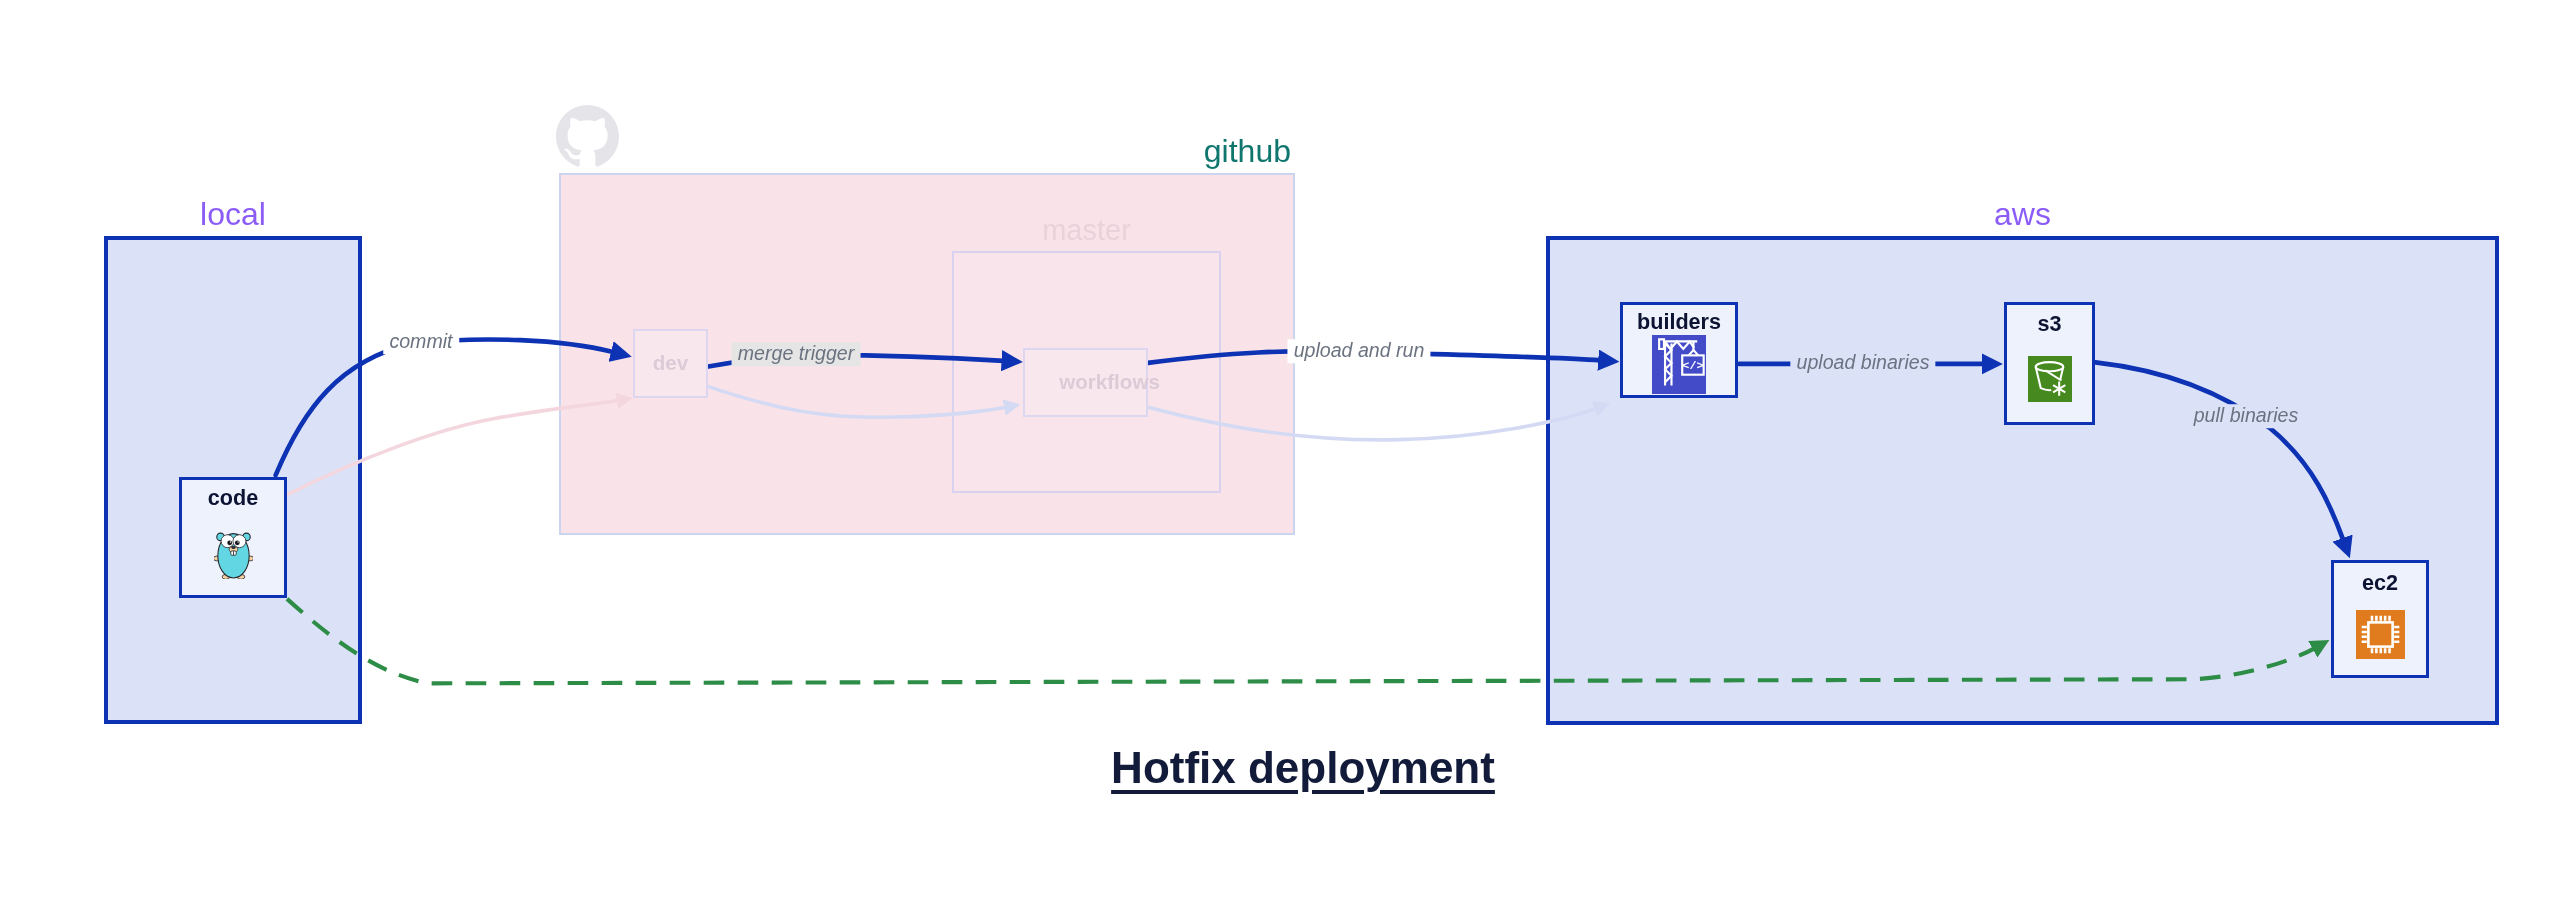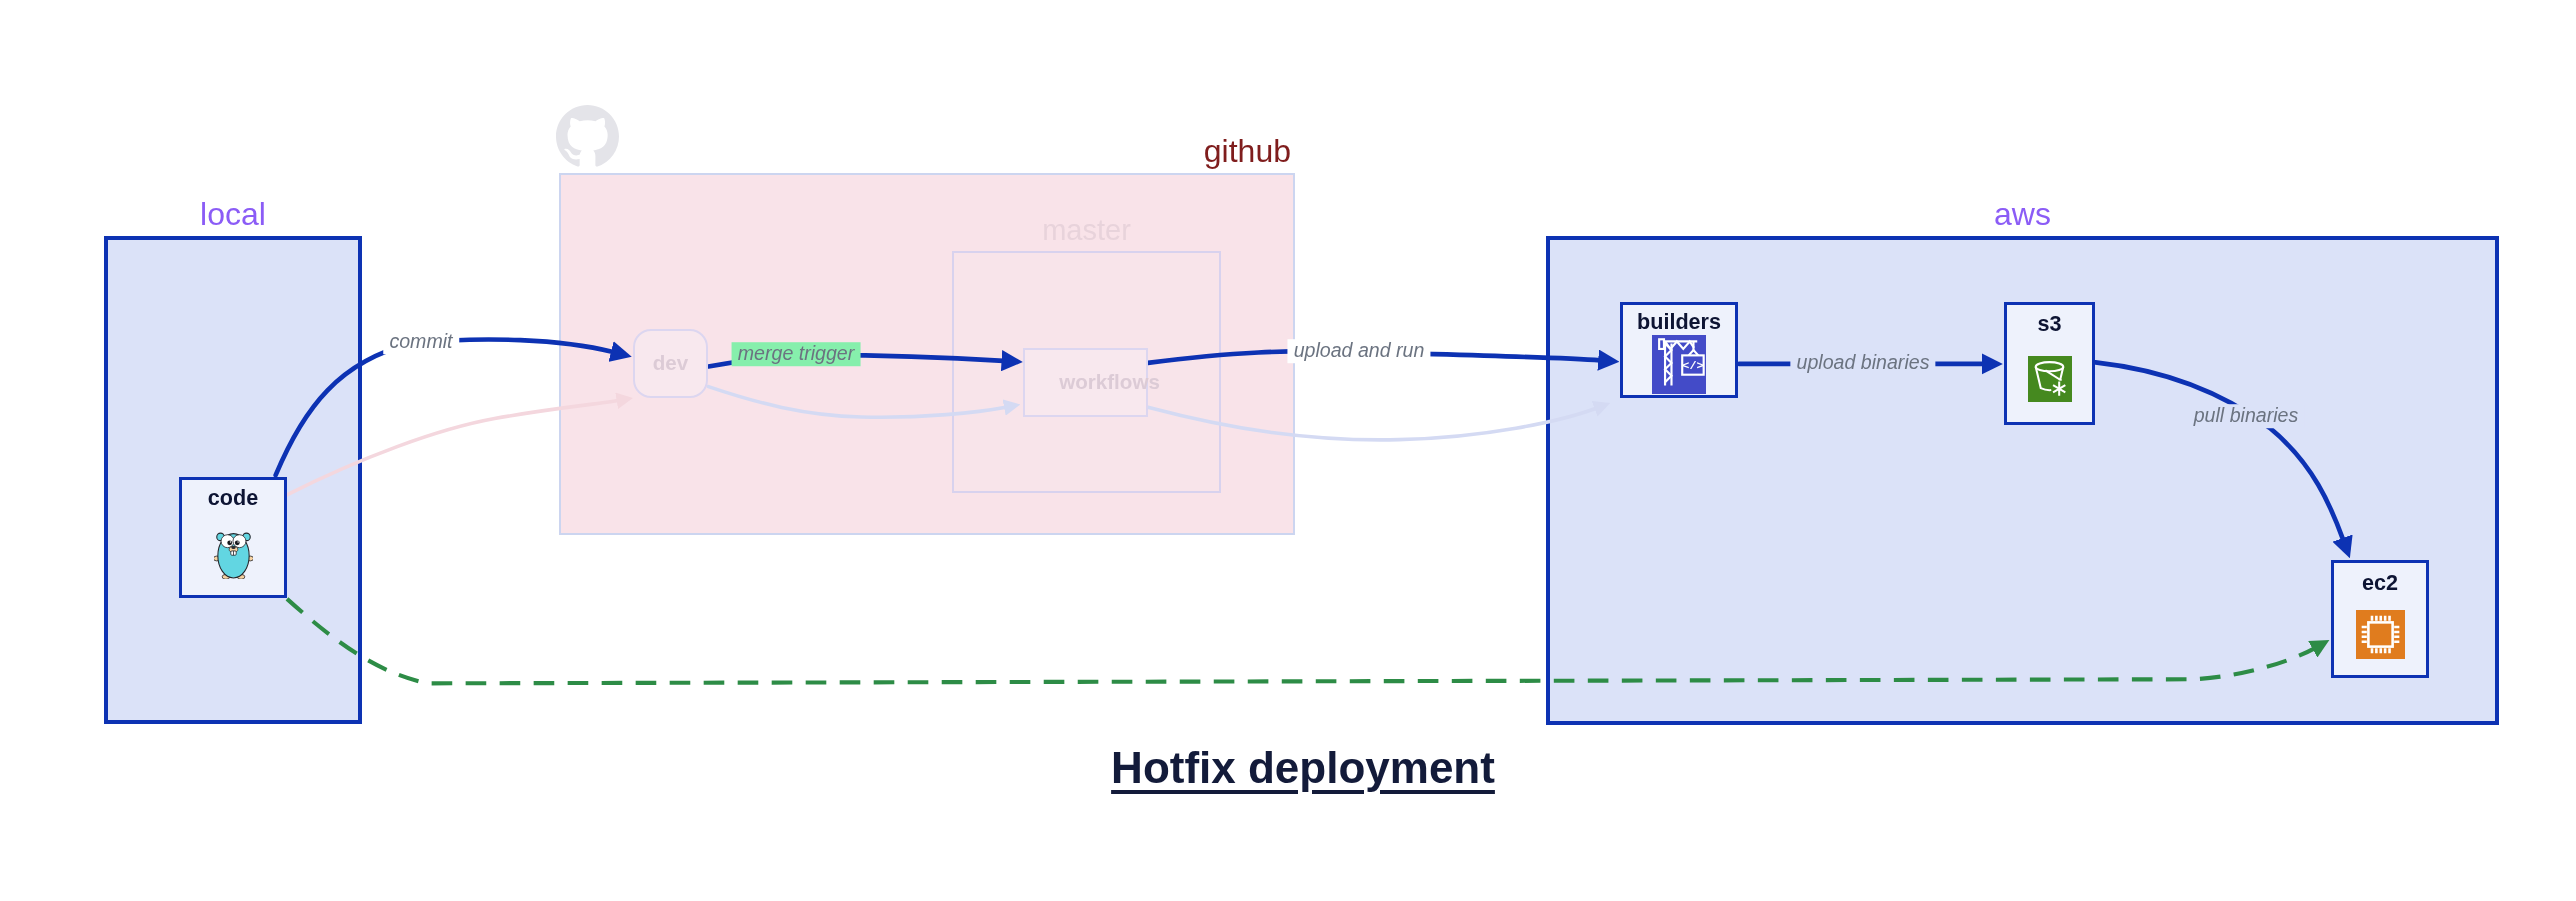--- a/index.html
+++ b/index.html
@@ -6,34 +6,34 @@
   body{font-family:"Liberation Sans",sans-serif;}
   #canvas{position:relative;width:2604px;height:902px;background:#ffffff;overflow:hidden;}
   .abs{position:absolute;}
   
   .container-box{position:absolute;box-sizing:border-box;}
   .c-local,.c-aws{background:#dbe2f8;border:4.1px solid #0d32b3;}
   .c-github{background:#f9e3e9;border:2.6px solid #ccd5f0;}
   .c-master{background:#f8e4ea;border:2.1px solid #d8d2ee;}
   .container-label{position:absolute;font-size:32px;color:#8b5cf6;white-space:nowrap;}
   .lbl-center{text-align:center;}
-  .lbl-faded-gray{color:#7f1d1d;}
+  .lbl-faded-gray{color:#0f766e;}
   .lbl-faded-pink{color:#e8d3db;font-size:29px;}
   
   .node{position:absolute;box-sizing:border-box;display:flex;flex-direction:column;align-items:center;}
   .node-active{background:#eef2fc;border:3.6px solid #0d32b3;}
   .node-faded{background:#f8e8ee;border:2.1px solid #dcd6f0;justify-content:center;}
   .node-label{font-weight:bold;font-size:21.6px;color:#0d1433;line-height:1.1;}
   .node-faded .node-label{color:#dccbd6;font-size:20.6px;}
   .icon-wrap{flex:1;display:flex;align-items:center;justify-content:center;width:100%;}
   .sq-icon{display:flex;align-items:center;justify-content:center;}
   
   .edge-label{position:absolute;transform:translate(-50%,-50%);font-style:italic;font-size:19.6px;color:#6b7380;white-space:nowrap;padding:1px 6.2px;line-height:1.1;}
   .bg-white{background:#ffffff;}
-  .bg-pink{background:#86efac;}
+  .bg-pink{background:#e5e5e5;}
   .bg-lav{background:#dbe2f8;}
   
   .diagram-title{position:absolute;left:1303px;top:743px;transform:translateX(-50%);
     font-size:44px;font-weight:600;color:#131b3a;white-space:nowrap;
     text-decoration:underline;text-decoration-thickness:4.1px;text-underline-offset:7.2px;}
   svg.edges{position:absolute;left:0;top:0;pointer-events:none;}
 </style>
 </head>
 <body>
 
@@ -100,21 +100,21 @@
         <circle cx="30.5" cy="31.5" r="1.3" fill="#ffffff"></circle>
         <circle cx="44.5" cy="31.5" r="1.3" fill="#ffffff"></circle>
         <ellipse cx="36" cy="45" rx="8" ry="5.5" fill="#f6d2a2" stroke="#26282d" stroke-width="1.5"></ellipse>
         <ellipse cx="36" cy="41.5" rx="4" ry="2.8" fill="#2b2d33"></ellipse>
         <rect x="31" y="48" width="10" height="8" rx="2" fill="#ffffff" stroke="#26282d" stroke-width="1.5"></rect>
         <line x1="36" y1="48" x2="36" y2="56" stroke="#26282d" stroke-width="1.5"></line>
       </svg>
     </div>
   </div>
 
-  <div class="node node-faded" style="left:633px;top:329px;width:75px;height:69px;border-radius:18px;">
+  <div class="node node-faded" style="left:633px;top:329px;width:75px;height:69px;">
     <div class="node-label">dev</div>
   </div>
 
   <div class="node node-faded" style="left:1023px;top:348px;width:125px;height:69px;padding-left:48px;">
     <div class="node-label">workflows</div>
   </div>
 
   <div class="node node-active" style="left:1620px;top:302px;width:118px;height:96px;">
     <div class="node-label" style="margin-top:5.2px;">builders</div>
     <div class="icon-wrap">

